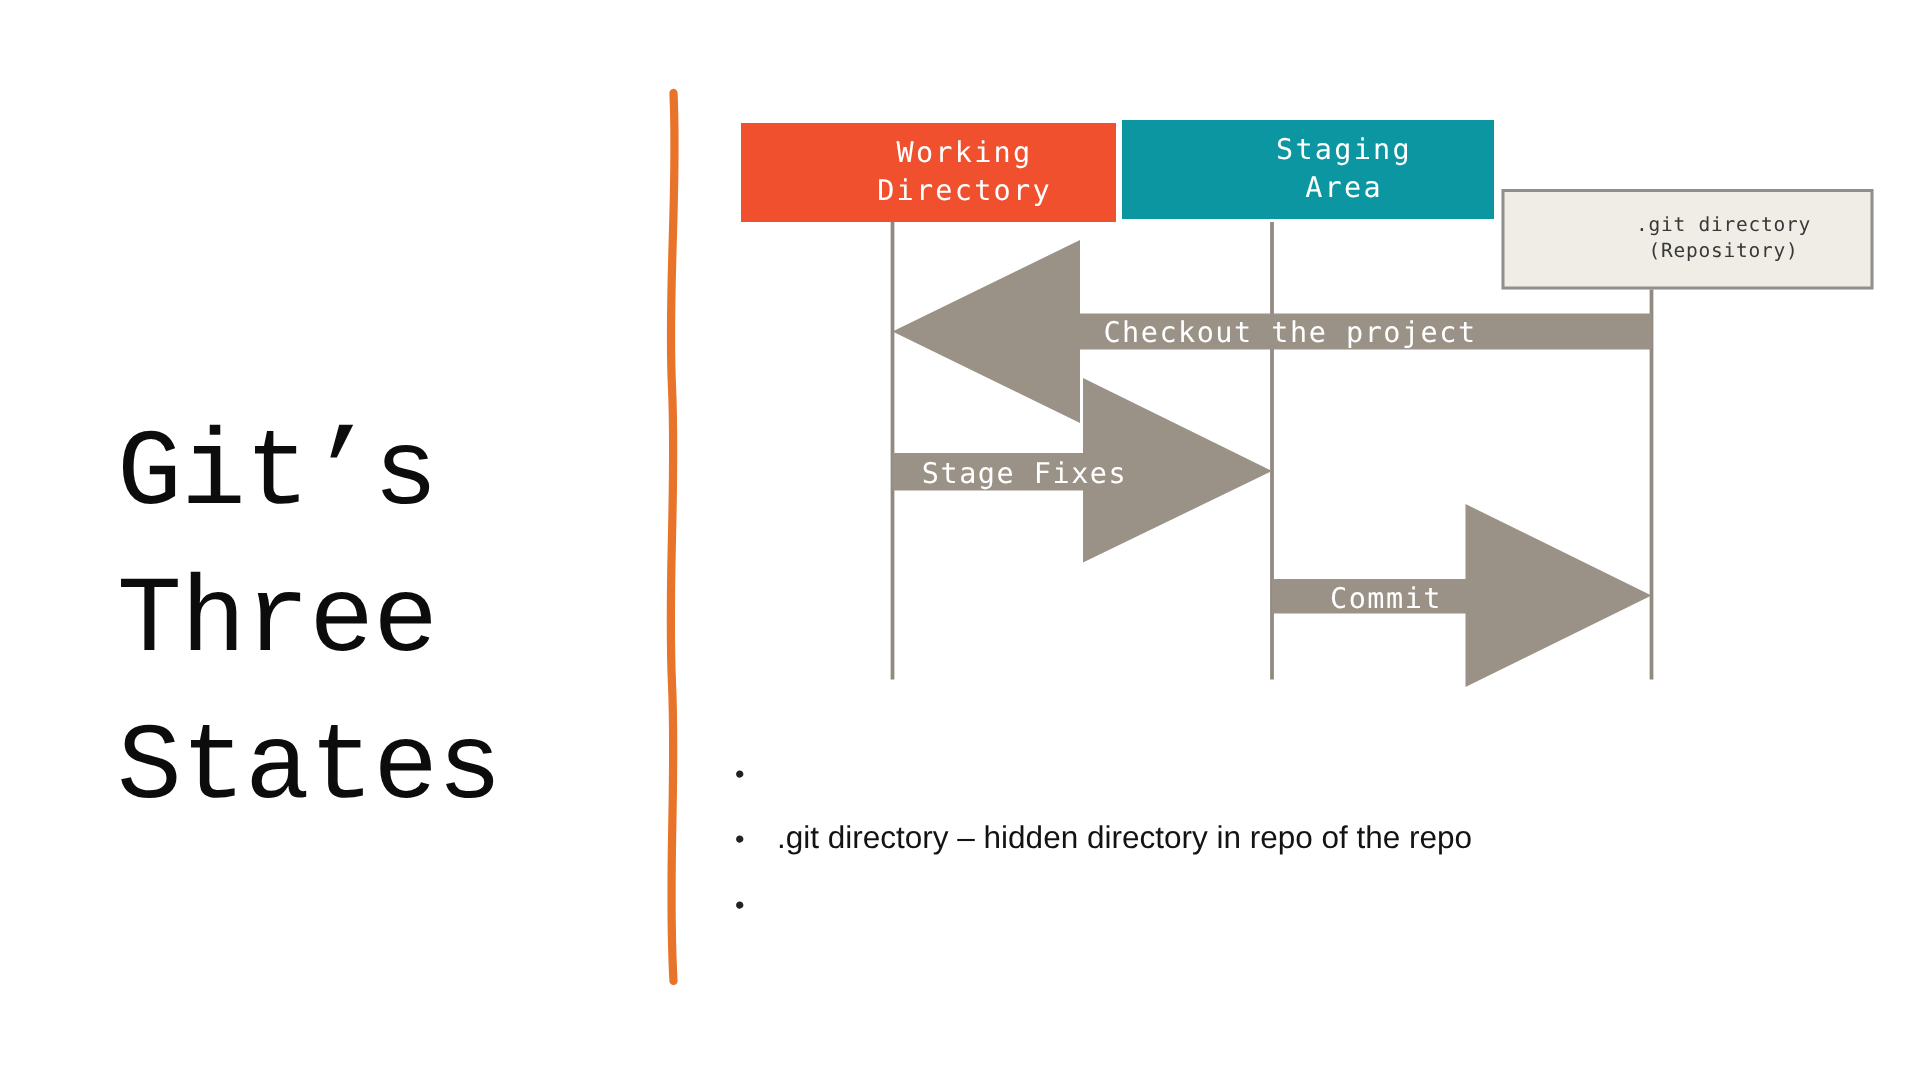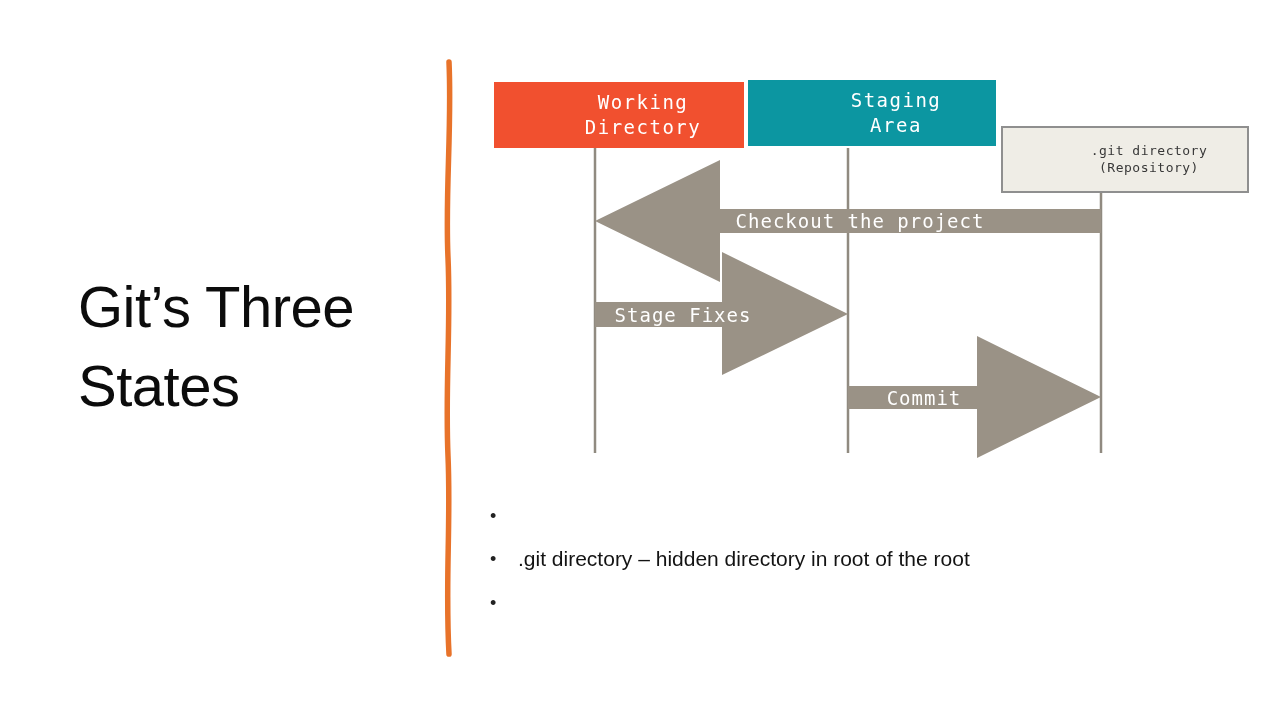--- a/index.html
+++ b/index.html
@@ -13,25 +13,26 @@
     margin: 0 auto;
   }
 
   
   .title {
     position: absolute;
     left: 78px;
     top: 268px;
     width: 350px;
     margin: 0;
-    font-size: 58px;
+    font-size: 72px;
     font-weight: 500;
     line-height: 1.36;
     letter-spacing: -0.5px;
     color: #0c0c0c;
+    font-family: Liberation Mono, monospace;
   }
 
   
   .divider {
     position: absolute;
     left: 441px;
     top: 58px;
   }
 
   
@@ -134,20 +135,20 @@
 (Repository)</div>
 
   </div>
 
   <ul class="bullets">
     <li>
       <span class="dot">•</span>
     </li>
     <li>
       <span class="dot">•</span>
-      <span>.git directory – hidden directory in root of the root</span>
+      <span>.git directory – hidden directory in repo of the repo</span>
     </li>
     <li>
       <span class="dot">•</span>
     </li>
   </ul>
 
 </div>
 
 </body></html>

